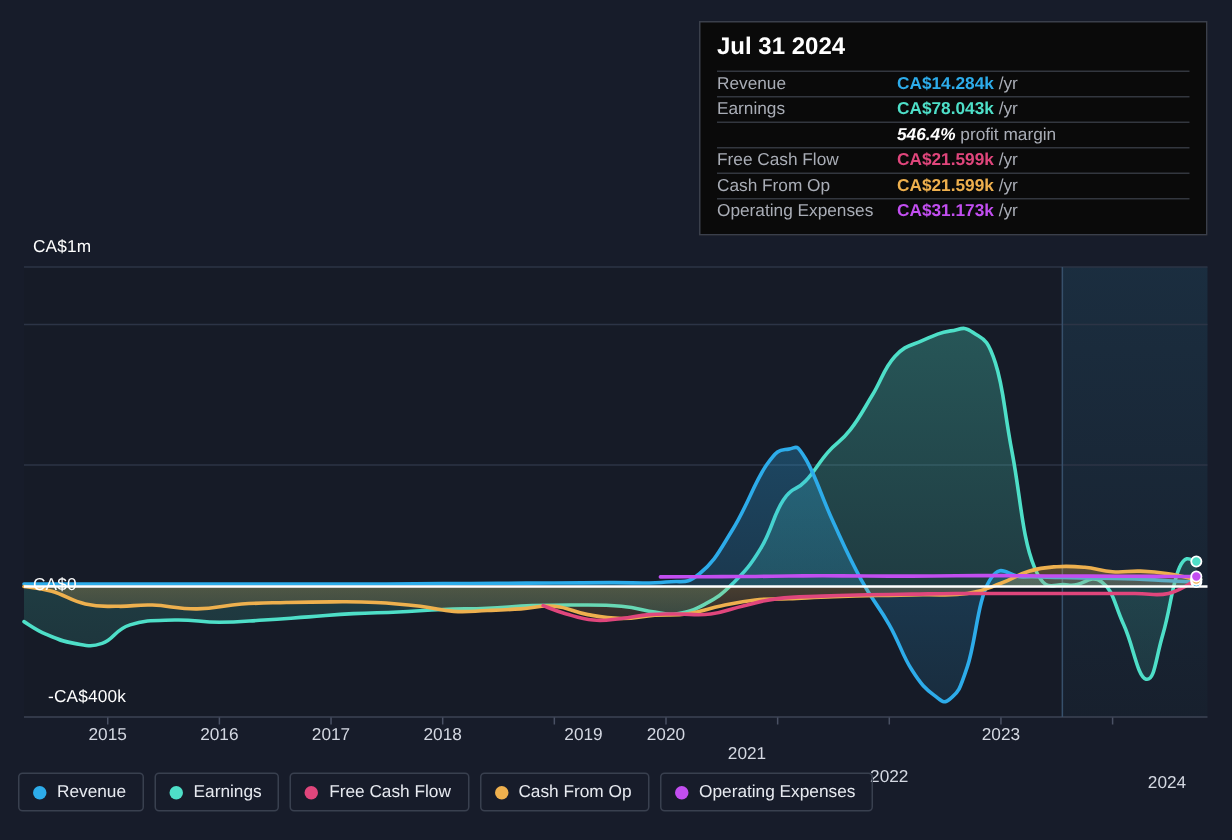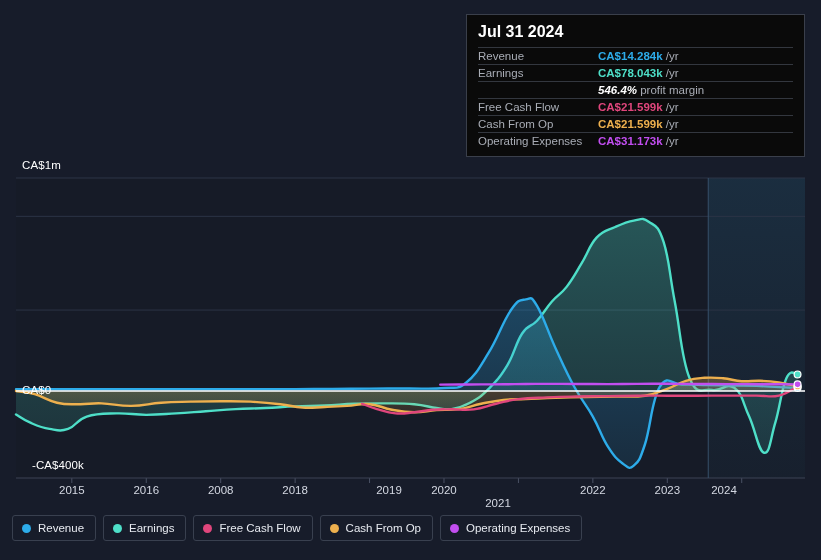--- a/index.html
+++ b/index.html
@@ -135,28 +135,28 @@
       </svg>
   </div>
 
   <div class="ylabel" id="ylab-top">CA$1m</div>
   <div class="ylabel" id="ylab-zero">CA$0</div>
   <div class="ylabel" id="ylab-bot">-CA$400k</div>
 
   <div class="xlabels" id="xlabels">
       <div class="xlabel" style="left: 71.8255px;">2015</div>
       <div class="xlabel" style="left: 146.259px;">2016</div>
-      <div class="xlabel" style="left: 220.693px;">2008</div>
+      <div class="xlabel" style="left: 220.693px;">2017</div>
       <div class="xlabel" style="left: 295.127px;">2018</div>
       <div class="xlabel" style="left: 389px;">2019</div>
       <div class="xlabel" style="left: 443.995px;">2020</div>
       <div class="xlabel" style="left: 498px; margin-top: 13px;">2021</div>
-      <div class="xlabel" style="left: 592.863px;">2022</div>
+      <div class="xlabel" style="left: 592.863px; margin-top: 28px;">2022</div>
       <div class="xlabel" style="left: 667.297px;">2023</div>
-      <div class="xlabel" style="left: 724px;">2024</div>
+      <div class="xlabel" style="left: 778px; margin-top: 32px;">2024</div>
     </div>
 
   <div class="tooltip">
     <div class="tt-date">Jul 31 2024</div>
     <table class="tt-table">
       <tbody id="tt-body">
           <tr>
             <td class="tt-lbl">Revenue</td>
             <td><span class="tt-val" style="color: rgb(45, 172, 234);">CA$14.284k</span><span class="tt-unit"> /yr</span></td>
           </tr>

